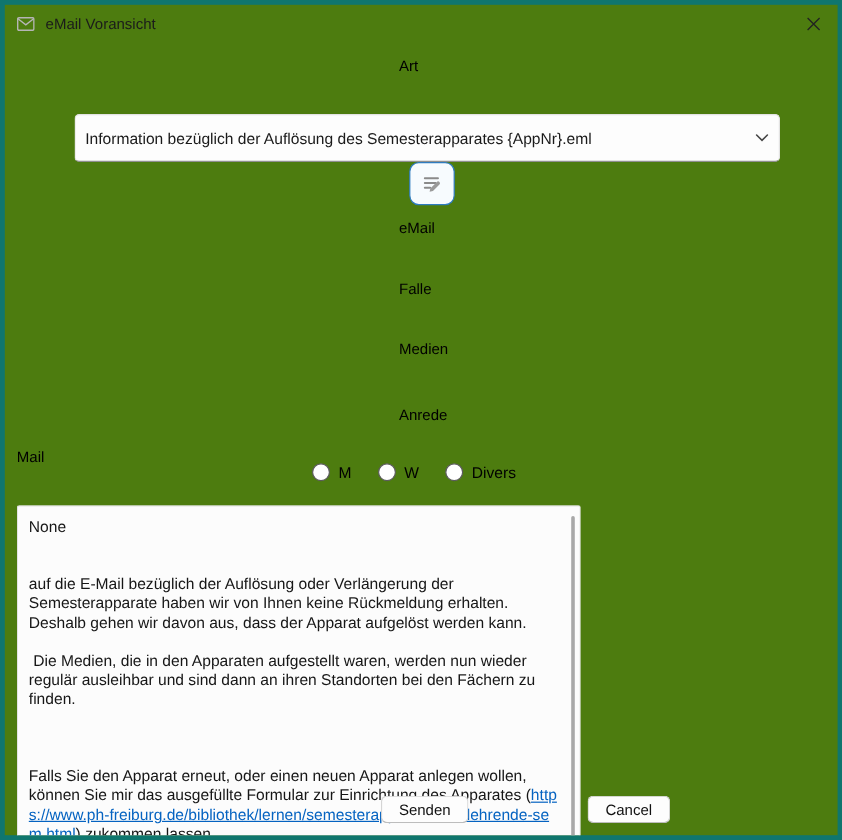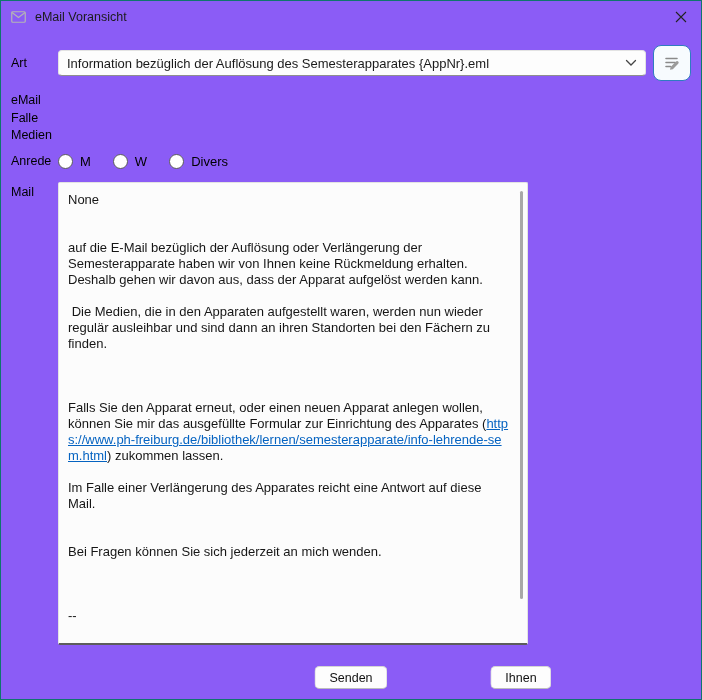--- a/index.html
+++ b/index.html
@@ -2,22 +2,22 @@
 <html><head>
 <meta charset="utf-8">
 <style>
   * { margin:0; padding:0; box-sizing:border-box; }
   html,body { background:#c8c8c8; }
   body { font-family:"Liberation Sans", sans-serif; }
 
   .window {
     position:relative;
     width:702px; height:700px;
-    background:#8b5cf6;
-    border:1px solid #0f766e;
+    background:#4d7c0f;
+    border:4px solid #0f766e;
     overflow:hidden;
     color:#111;
   }
 
   
   .titlebar {
     height:32px;
     display:flex; align-items:center;
     padding:0 0 0 10px;
   }
@@ -25,27 +25,27 @@
   .titlebar .title { font-size:12.5px; color:#1b1b1b; }
   .close-btn {
     margin-left:auto;
     width:40px; height:32px;
     display:flex; align-items:center; justify-content:center;
     background:transparent; border:none; cursor:pointer;
   }
 
   
   .body { padding:12px 0 0 10px; }
-  .row { display:flex; align-items:center; }
+  .row { display:flex; align-items:center;flex-direction:column; }
   .row .lbl {
     width:47px; flex:0 0 47px;
     font-size:12.5px; color:#000;
   }
   .field {
-    height:26px;
+    height:40px;
     background:#fdfdfd;
     border:1px solid #e3e3e3;
     border-radius:4px;
     font-size:13px;
     color:#1a1a1a;
     display:flex; align-items:center;
     padding:0 8px;
     white-space:nowrap; overflow:hidden;
   }
   .combo {
@@ -235,16 +235,16 @@
 
 Alexander Kirchner</span></div>
         <div class="mail-scrollbar"></div>
       </div>
     </div>
 
   </div>
 
   <div class="footer">
     <button class="btn btn-send">Senden</button>
-    <button class="btn btn-cancel">Ihnen</button>
+    <button class="btn btn-cancel">Cancel</button>
   </div>
 
 </div>
 
 </body></html>

